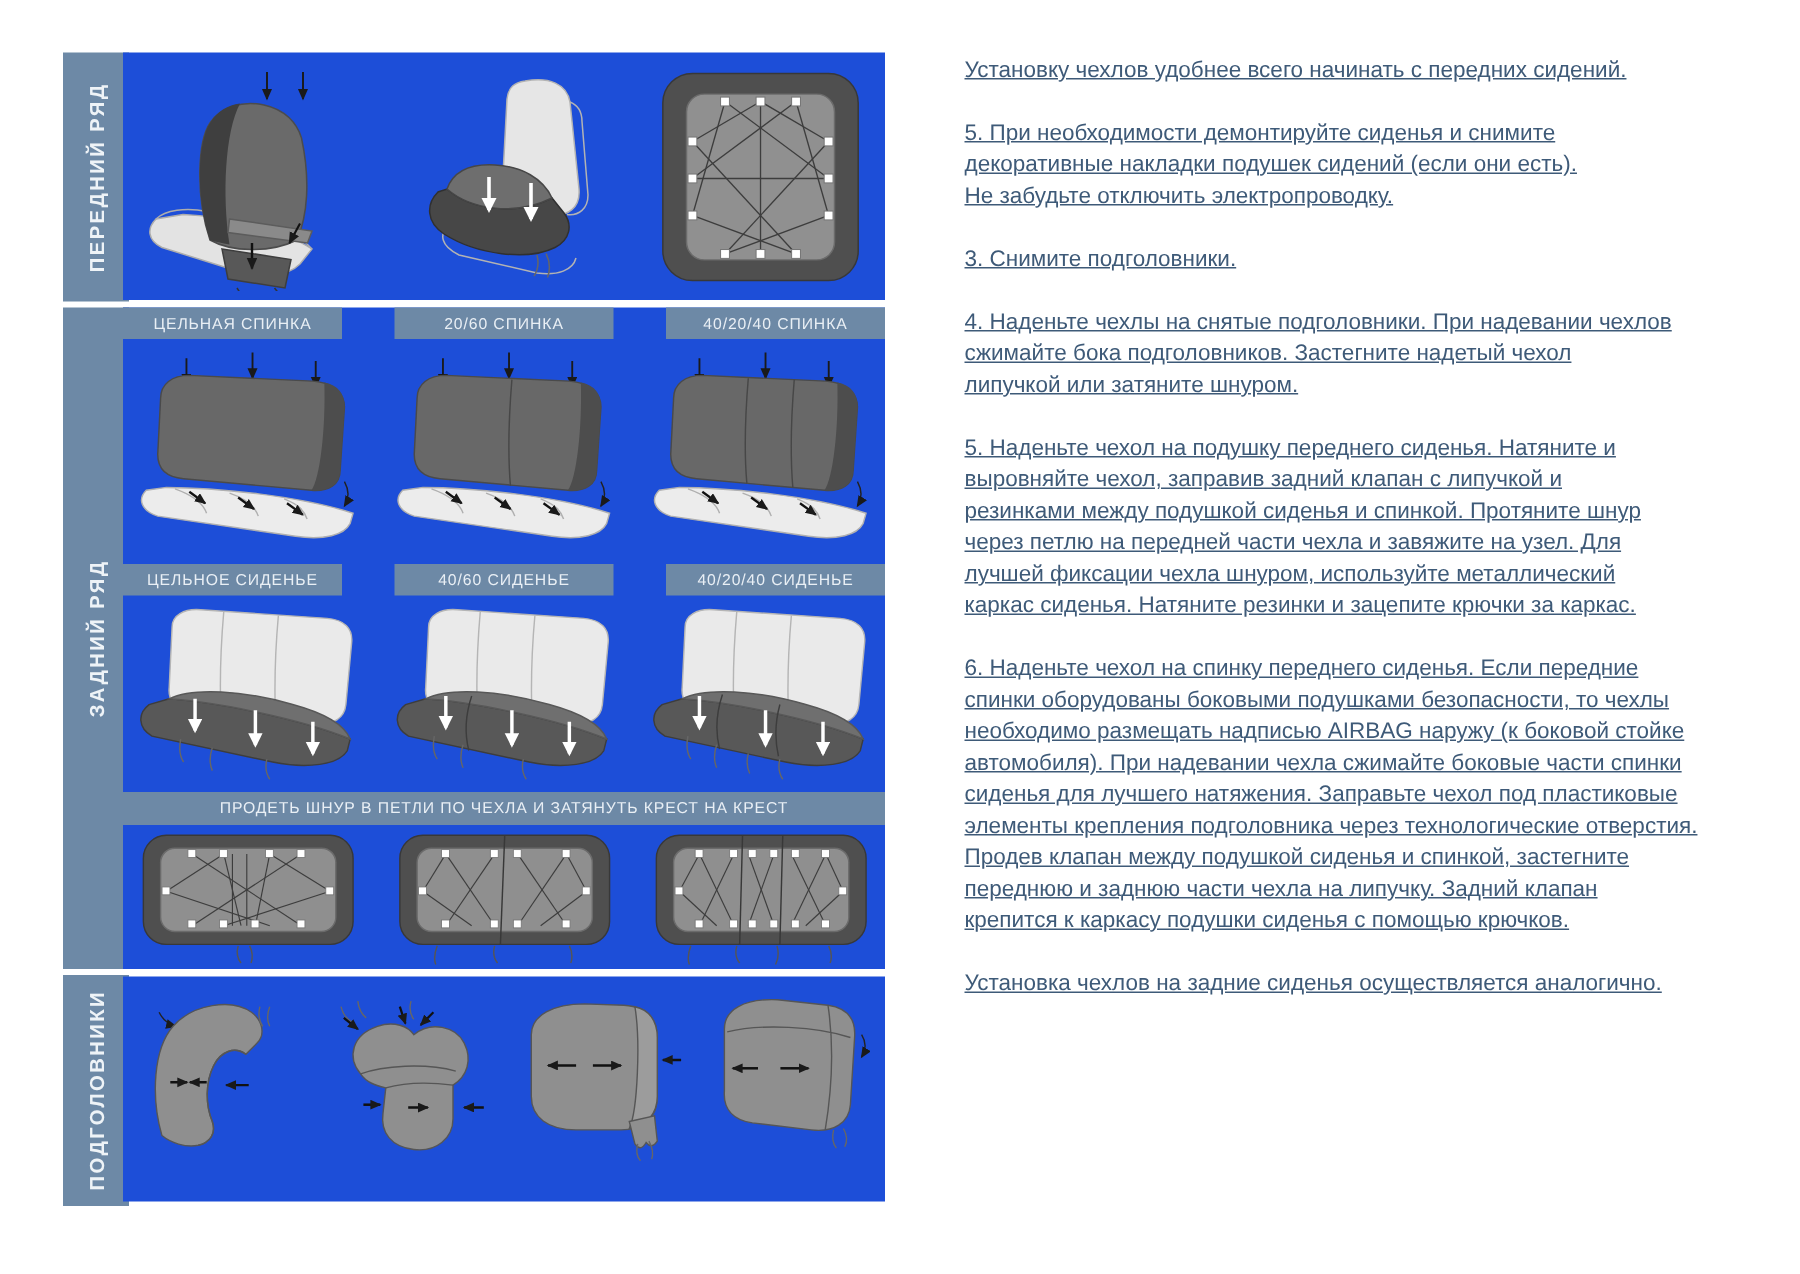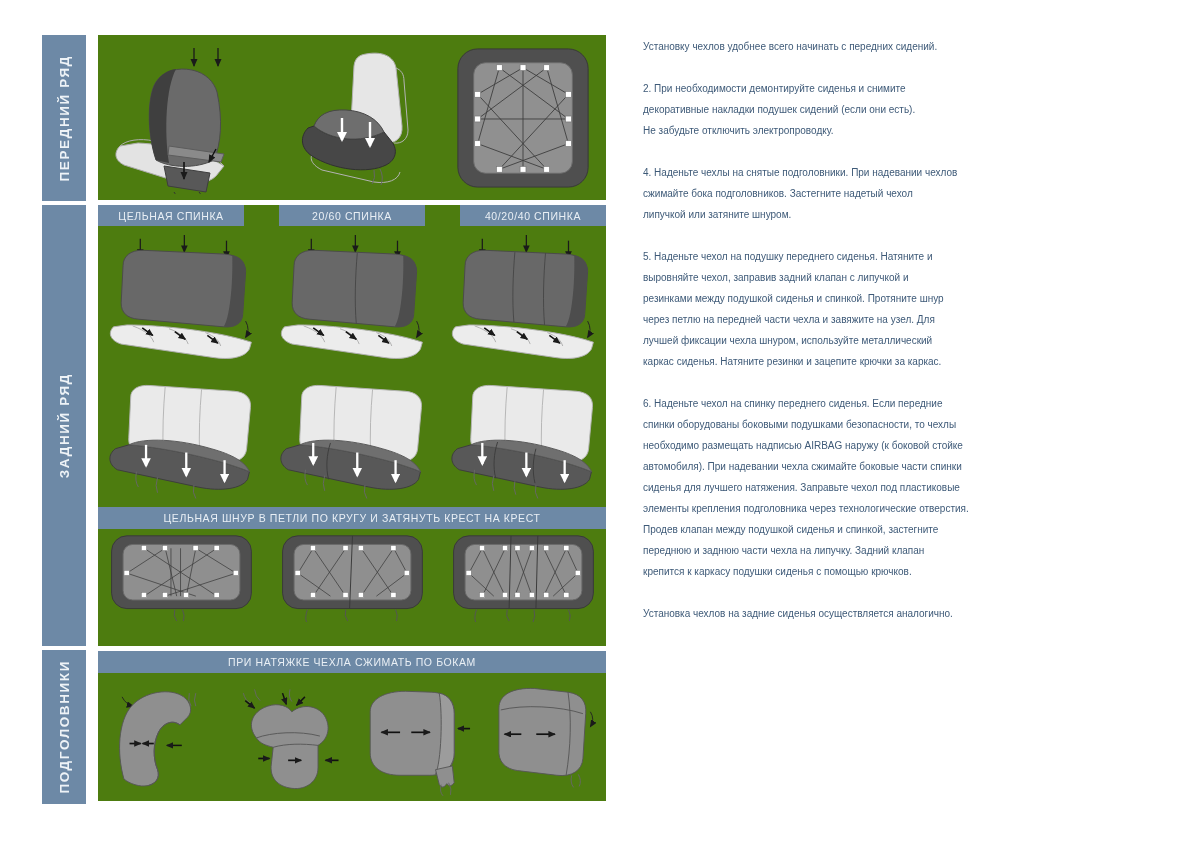--- a/index.html
+++ b/index.html
@@ -18,21 +18,21 @@
   .vbar span {
     writing-mode:vertical-rl; transform:rotate(180deg);
     color:#eef3f7; font-size:13.5px; font-weight:600;
     letter-spacing:1.6px; white-space:nowrap;
   }
   #vbar-front { top:35px;  height:166px; }
   #vbar-rear  { top:205px; height:441px; }
   #vbar-head  { top:650px; height:154px; }
 
   
-  .panel { position:absolute; left:98px; width:508px; background:#4d7c0f; }
+  .panel { position:absolute; left:82px; width:508px; background:#1d4ed8; }
   #panel-front { top:35px;  height:165px; display:flex; justify-content:space-between; align-items:center; padding:0 8px; }
   #panel-rear  { top:205px; height:441px; }
   #panel-head  { top:651px; height:150px; }
 
   .label-row { display:flex; justify-content:space-between; height:21px; }
   .lbl {
     width:146px; background:#6d89a6; color:#e9eff5;
     font-size:10.5px; letter-spacing:.6px;
     display:flex; align-items:center; justify-content:center; white-space:nowrap;
   }
@@ -43,21 +43,21 @@
   }
   .fig-row { display:flex; justify-content:space-between; align-items:center; padding:0 4px; }
   .row-backs   { height:150px; }
   .row-seats   { height:131px; }
   .row-bottoms { height:96px;  }
   .row-heads   { height:128px; justify-content:space-around; }
 
   
   .instructions {
     position:absolute; left:643px; top:36px; width:545px;
-    color:#3e5a78; font-size:10px; line-height:21px;
+    color:#3e5a78; font-size:15px; line-height:21px;text-decoration:underline;
   }
   .instructions p { white-space:pre-line; margin:0 0 21px 0; }
 
   svg { display:block; }
 </style>
 </head>
 <body>
 
 <svg width="0" height="0" style="position:absolute">
   <defs>
@@ -191,20 +191,25 @@
         <line x1="42" y1="99" x2="53" y2="107" stroke="#111" stroke-width="1.6" marker-end="url(#ahb)"></line>
         <line x1="76" y1="103" x2="87" y2="111" stroke="#111" stroke-width="1.6" marker-end="url(#ahb)"></line>
         <line x1="110" y1="107" x2="121" y2="115" stroke="#111" stroke-width="1.6" marker-end="url(#ahb)"></line>
         <path d="M22 34 C22 24 30 18 42 18 L128 22 C142 23 150 30 150 40 L147 84 C147 94 139 99 127 98 L38 90 C26 89 20 83 20 73 Z" fill="#686868" stroke="#4a4a4a"></path>
         <path d="M136 23 C146 25 150 31 150 40 L147 84 C147 94 139 99 127 98 C133 90 137 55 136 23 Z" fill="#4d4d4d"></path>
         <path d="M74 20 C72 44 71 71 73 93 M106 21 C104 45 103 72 105 96" fill="none" stroke="#474747"></path>
         <path d="M150 92 q5 9 0 17" fill="none" stroke="#222" marker-end="url(#ahb)"></path>
       </svg>
     </div>
 
+    <div class="label-row">
+      <div class="lbl">ЦЕЛЬНОЕ СИДЕНЬЕ</div>
+      <div class="lbl">40/60 СИДЕНЬЕ</div>
+      <div class="lbl">40/20/40 СИДЕНЬЕ</div>
+    </div>
 
     <div class="fig-row row-seats">
 
       <svg viewBox="0 0 165 126" width="158" height="124">
         <path d="M30 16 C30 8 38 3 50 4 L138 10 C150 11 156 17 155 27 L151 70 C150 80 142 84 131 83 L42 74 C32 73 27 67 28 58 Z" fill="#eaeaea" stroke="#b5b5b5"></path>
         <path d="M66 5 C64 28 63 52 64 76 M104 8 C102 30 101 54 102 80" stroke="#b5b5b5" fill="none"></path>
         <path d="M14 70 C6 76 6 86 16 92 L100 110 C124 115 146 112 152 102 L154 94 C120 80 60 68 28 66 Z" fill="#585858" stroke="#3d3d3d"></path>
         <path d="M28 66 C60 68 120 80 154 94 C150 84 136 76 114 70 C80 60 44 58 28 66 Z" fill="#6f6f6f" stroke="#585858"></path>
         <line x1="46" y1="66" x2="46" y2="88" stroke="#ffffff" stroke-width="2.4" marker-end="url(#ahw)"></line>
         <line x1="88" y1="74" x2="88" y2="98" stroke="#ffffff" stroke-width="2.4" marker-end="url(#ahw)"></line>
@@ -230,21 +235,21 @@
         <path d="M14 70 C6 76 6 86 16 92 L100 110 C124 115 146 112 152 102 L154 94 C120 80 60 68 28 66 Z" fill="#585858" stroke="#3d3d3d"></path>
         <path d="M28 66 C60 68 120 80 154 94 C150 84 136 76 114 70 C80 60 44 58 28 66 Z" fill="#6f6f6f" stroke="#585858"></path>
         <path d="M56 63 C52 75 51 89 54 101 M96 70 C93 81 92 93 95 106" fill="none" stroke="#3d3d3d"></path>
         <line x1="40" y1="64" x2="40" y2="86" stroke="#ffffff" stroke-width="2.4" marker-end="url(#ahw)"></line>
         <line x1="86" y1="74" x2="86" y2="98" stroke="#ffffff" stroke-width="2.4" marker-end="url(#ahw)"></line>
         <line x1="126" y1="82" x2="126" y2="104" stroke="#ffffff" stroke-width="2.4" marker-end="url(#ahw)"></line>
         <path d="M32 92 q-2 10 2 16 M52 98 q-3 9 0 16 M74 104 q-2 8 1 14 M96 108 q-2 8 2 14" fill="none" stroke="#666"></path>
       </svg>
     </div>
 
-    <div class="banner">ЦЕЛЬНАЯ ШНУР В ПЕТЛИ ПО КРУГУ И ЗАТЯНУТЬ КРЕСТ НА КРЕСТ</div>
+    <div class="banner">ПРОДЕТЬ ШНУР В ПЕТЛИ ПО ЧЕХЛА И ЗАТЯНУТЬ КРЕСТ НА КРЕСТ</div>
 
     <div class="fig-row row-bottoms">
 
       <svg viewBox="0 0 165 96" width="158" height="94">
         <rect x="10" y="5" width="146" height="76" rx="16" fill="#4f4f4f" stroke="#383838"></rect>
         <rect x="22" y="14" width="122" height="58" rx="10" fill="#8f8f8f" stroke="#6b6b6b"></rect>
         <g stroke="#3d3d3d" stroke-width="0.8">
           <line x1="44" y1="18" x2="120" y2="68"></line>
             <line x1="120" y1="18" x2="44" y2="68"></line>
           <line x1="66" y1="18" x2="26" y2="44"></line>
@@ -332,21 +337,20 @@
             <rect x="125" y="64" width="5.5" height="5.5"></rect>
           <rect x="23" y="41" width="5.5" height="5.5"></rect>
             <rect x="137" y="41" width="5.5" height="5.5"></rect>
         </g>
         <path d="M34 82 q-3 8 -1 13 M66 82 q-2 7 2 12 M94 82 q2 7 -1 13 M130 82 q3 6 1 12" fill="none" stroke="#555"></path>
       </svg>
     </div>
   </section>
 
   <section class="panel" id="panel-head">
-    <div class="banner">ПРИ НАТЯЖКЕ ЧЕХЛА СЖИМАТЬ ПО БОКАМ</div>
     <div class="fig-row row-heads">
 
       <svg viewBox="0 0 120 126" width="112" height="122">
         <path d="M14 20 q4 8 12 10" fill="none" stroke="#222" marker-end="url(#ahb)"></path>
         <path d="M16 108 C8 80 10 46 24 30 C38 14 66 10 80 20 C88 26 90 36 84 42 L76 50 C68 44 58 48 53 58 C47 70 47 86 52 98 C55 107 50 113 42 115 C33 117 22 113 16 108 Z" fill="#8f8f8f" stroke="#565656"></path>
         <path d="M76 50 C68 44 58 48 53 58 C47 70 47 86 52 98 C55 107 50 113 42 115" fill="none" stroke="#565656"></path>
         <line x1="22" y1="70" x2="34" y2="70" stroke="#111" stroke-width="1.8" marker-end="url(#ahb)"></line>
         <line x1="48" y1="70" x2="36" y2="70" stroke="#111" stroke-width="1.8" marker-end="url(#ahb)"></line>
         <line x1="78" y1="72" x2="62" y2="72" stroke="#111" stroke-width="1.6" marker-end="url(#ahb)"></line>
         <path d="M86 16 q-2 8 2 14 M93 16 q-3 8 0 14" fill="none" stroke="#666"></path>
@@ -381,23 +385,24 @@
         <line x1="40" y1="60" x2="22" y2="60" stroke="#111" stroke-width="1.8" marker-end="url(#ahb)"></line>
         <line x1="56" y1="60" x2="76" y2="60" stroke="#111" stroke-width="1.8" marker-end="url(#ahb)"></line>
         <path d="M114 36 q5 8 0 16" fill="none" stroke="#222" marker-end="url(#ahb)"></path>
         <path d="M94 104 q-2 8 2 13 M101 103 q4 7 1 13" fill="none" stroke="#666"></path>
       </svg>
     </div>
   </section>
 
   <div class="instructions">
     <p>Установку чехлов удобнее всего начинать с передних сидений.</p>
-    <p>2. При необходимости демонтируйте сиденья и снимите
+    <p>5. При необходимости демонтируйте сиденья и снимите
 декоративные накладки подушек сидений (если они есть).
 Не забудьте отключить электропроводку.</p>
+    <p>3. Снимите подголовники.</p>
     <p>4. Наденьте чехлы на снятые подголовники. При надевании чехлов
 сжимайте бока подголовников. Застегните надетый чехол
 липучкой или затяните шнуром.</p>
     <p>5. Наденьте чехол на подушку переднего сиденья. Натяните и
 выровняйте чехол, заправив задний клапан с липучкой и
 резинками между подушкой сиденья и спинкой. Протяните шнур
 через петлю на передней части чехла и завяжите на узел. Для
 лучшей фиксации чехла шнуром, используйте металлический
 каркас сиденья. Натяните резинки и зацепите крючки за каркас.</p>
     <p>6. Наденьте чехол на спинку переднего сиденья. Если передние

